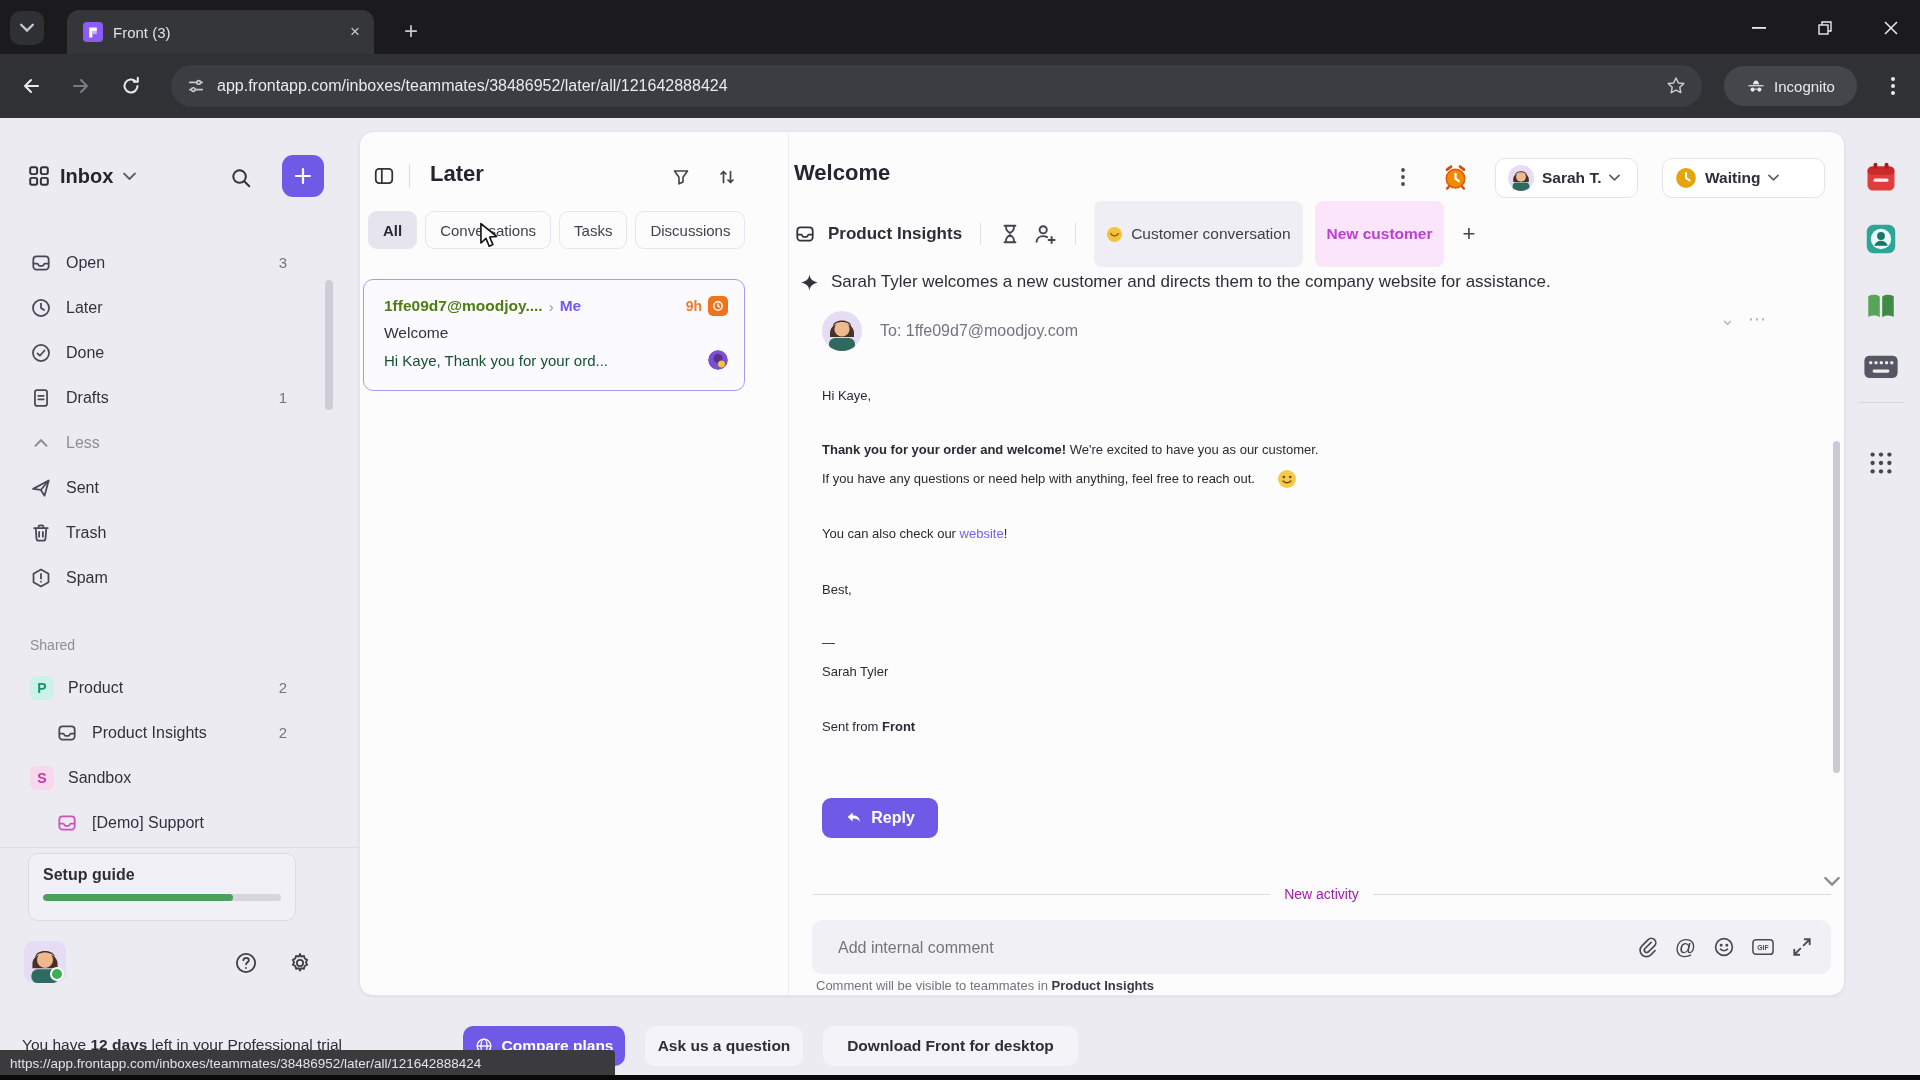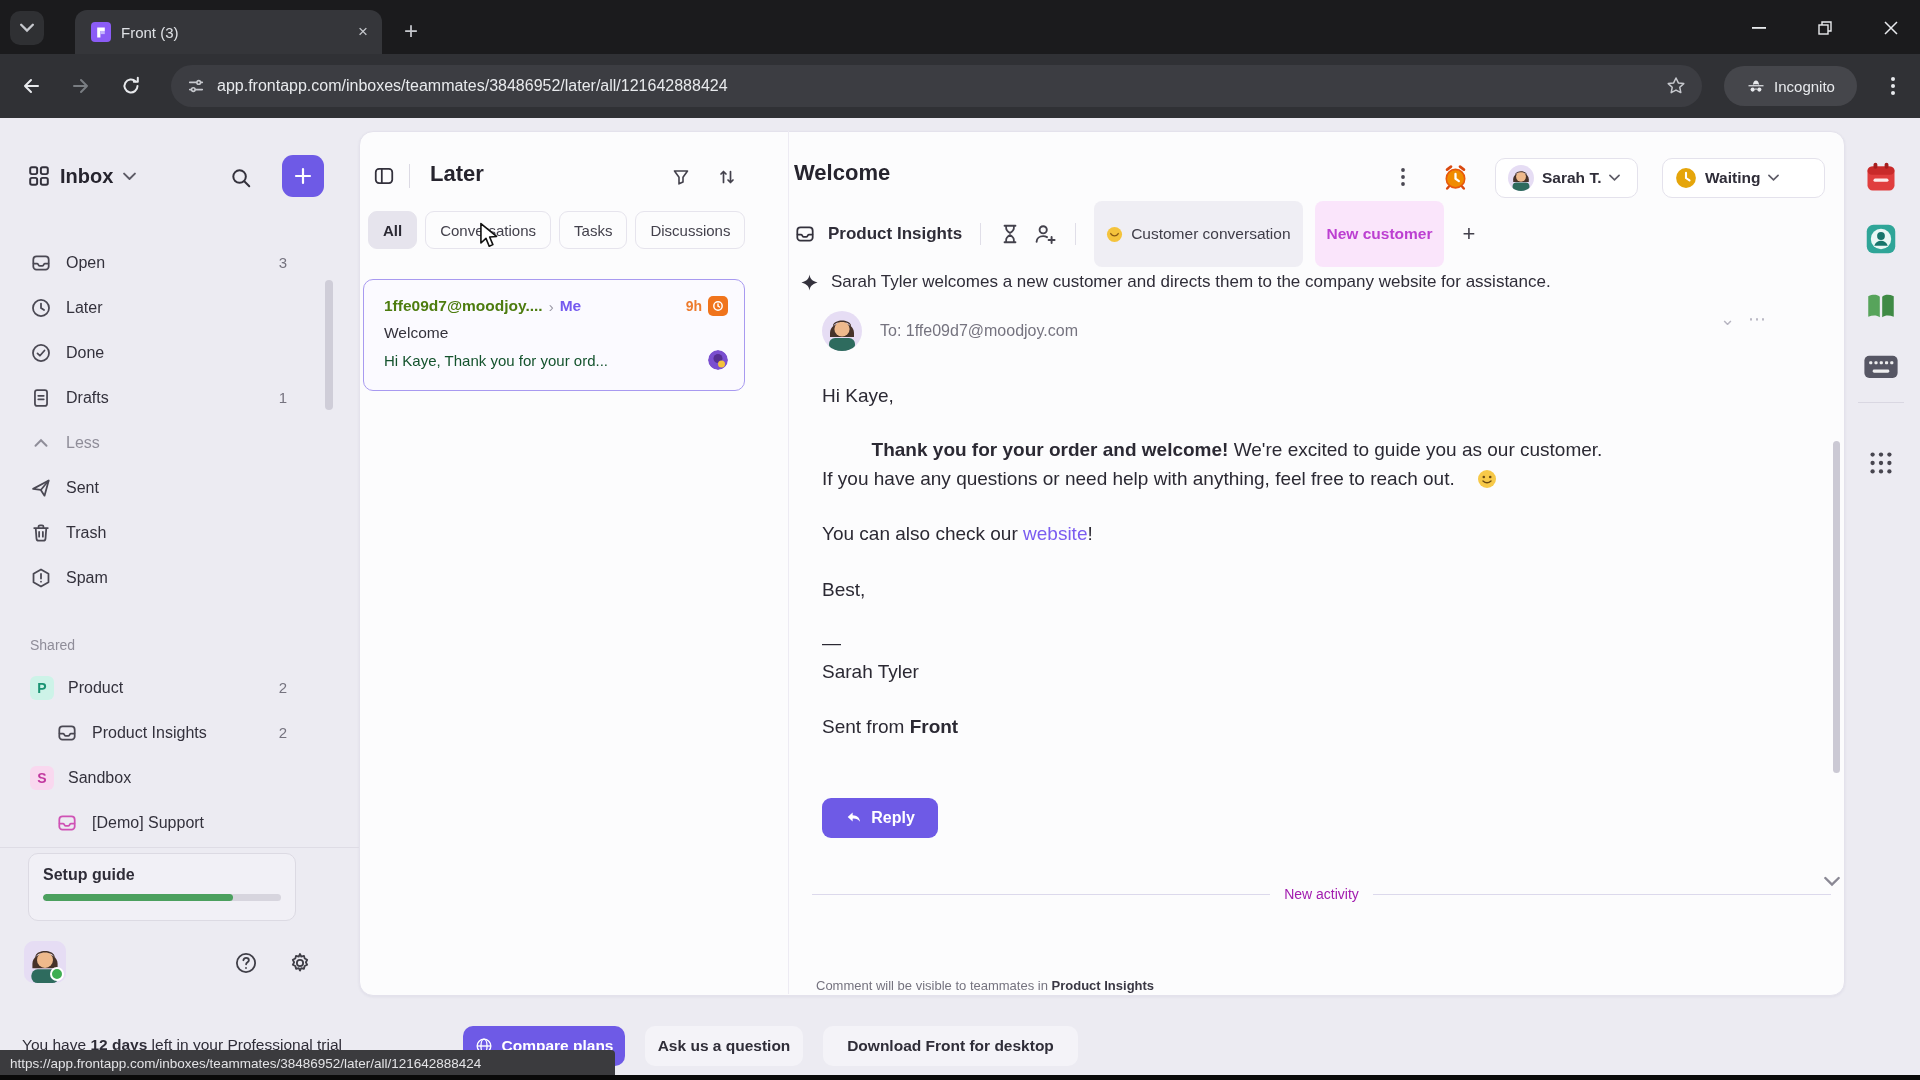--- a/index.html
+++ b/index.html
@@ -5,21 +5,21 @@
   html,body{margin:0;padding:0;background:#555;}
   #screen{position:relative;width:1920px;height:1080px;overflow:hidden;
           font-family:"Liberation Sans",sans-serif;background:#ecebf2;-webkit-font-smoothing:antialiased;}
   .abs{position:absolute;}
   .flex{display:flex;align-items:center;}
   svg{display:block;}
 
   
   .tabstrip{left:0;top:0;width:1920px;height:54px;background:#1b1b1d;}
   .tab-search{left:10px;top:11px;width:34px;height:34px;border-radius:10px;background:#2f3033;color:#c6c8cd;justify-content:center;}
-  .tab{left:67px;top:10px;width:307px;height:44px;background:#35363a;border-radius:12px 12px 0 0;color:#dfe1e5;margin-left:8px;}
+  .tab{left:67px;top:10px;width:307px;height:44px;background:#35363a;border-radius:12px 12px 0 0;color:#dfe1e5;}
   .tab-title{font-size:15px;margin-left:10px;flex:1;white-space:nowrap;overflow:hidden;}
   .newtab{left:396px;top:16px;width:30px;height:30px;color:#c6c8cd;font-size:24px;justify-content:center;}
   .winbtn{top:14px;width:34px;height:28px;color:#e8eaed;justify-content:center;}
   .toolbar{left:0;top:54px;width:1920px;height:64px;background:#303135;}
   .navbtn{top:70px;width:32px;height:32px;justify-content:center;color:#e8eaed;}
   .omnibox{left:171px;top:65px;width:1531px;height:42px;border-radius:21px;background:#3c3d42;color:#e8eaed;}
   .url-text{font-size:16px;color:#e8eaed;margin-left:12px;flex:1;white-space:nowrap;overflow:hidden;}
   .incog{left:1724px;top:66px;width:133px;height:40px;border-radius:20px;background:#45464b;color:#e8eaed;justify-content:center;gap:8px;font-size:15px;}
 
   
@@ -37,21 +37,21 @@
   .badge{width:24px;height:24px;border-radius:6px;margin-left:30px;font-size:14px;font-weight:700;display:flex;align-items:center;justify-content:center;flex:0 0 auto;}
 
   
   .chip{height:36px;border-radius:9px;padding:0 14px;font-size:15px;color:#43414c;background:#fcfcfd;border:1px solid #e6e4ed;display:flex;align-items:center;}
   .chip.sel{background:#e6e4ed;border-color:#e6e4ed;font-weight:700;color:#2b2933;}
   .convo-card{left:363px;top:279px;width:382px;height:112px;border:1.5px solid #a89af0;border-radius:10px;background:#fbfaff;box-sizing:border-box;}
 
   
   .pill{height:40px;border:1px solid #e4e2ec;background:#fff;border-radius:10px;display:flex;align-items:center;gap:8px;padding:0 12px;font-size:15.5px;font-weight:600;color:#2f2d38;}
   .tagchip{height:34px;border-radius:8px;display:flex;align-items:center;gap:8px;padding:16px 12px;font-size:15.5px;}
-  .msg{font-size:19px;color:#2b2933;line-height:29px;text-align:center;}
+  .msg{font-size:13px;color:#2b2933;line-height:29px;}
   .link{color:#7a5cf0;}
   .reply-btn{left:822px;top:798px;width:116px;height:40px;border-radius:9px;background:#6e5ae6;color:#fff;font-size:16px;font-weight:600;justify-content:center;gap:8px;}
   .comment-box{left:812px;top:920px;width:1019px;height:54px;border-radius:10px;background:#f1f0f5;}
   .comment-box input{position:absolute;left:24px;top:0;height:54px;width:700px;border:0;background:transparent;outline:none;font-size:16px;color:#5a5864;font-family:"Liberation Sans",sans-serif;}
   .cicon{width:22px;height:22px;color:#4a4853;}
 
   
   .rail-ico{left:1862px;width:38px;height:38px;justify-content:center;}
 
   
@@ -472,21 +472,21 @@
         <circle cx="20" cy="18" r="7.6" fill="#eeb98c"></circle>
         <path d="M11 17 C11 9 29 9 29 17 L29 14 C27 8 13 8 11 14 Z" fill="#463229"></path>
         <rect x="7" y="27" width="26" height="13" rx="6" fill="#2e6b5e"></rect>
       </svg>
   </div>
   <div class="abs" style="left:880px;top:322px;font-size:16px;color:#75737f">To: 1ffe09d7@moodjoy.com</div>
   <div class="abs" style="left:1720px;top:308px;color:#b7b5c1;font-size:18px;letter-spacing:4px">⌄ ⋯</div>
 
   <div class="abs msg" style="left:822px;top:381px">Hi Kaye,</div>
   <div class="abs msg" style="left:822px;top:435px;width:830px">
-    <span style="font-weight:700">Thank you for your order and welcome!</span><span> We're excited to guide you as our customer.</span>
+    <span style="font-weight:700">Thank you for your order and welcome!</span><span> We're excited to have you as our customer.</span>
   </div>
   <div class="abs msg flex" style="left:822px;top:464px;gap:22px">
     <span>If you have any questions or need help with anything, feel free to reach out.</span>
     <svg width="20" viewBox="0 0 20 20">
         <circle cx="10" cy="10" r="9" fill="#f7c948"></circle>
         <circle cx="6.8" cy="8" r="1.3" fill="#6b4a12"></circle>
         <circle cx="13.2" cy="8" r="1.3" fill="#6b4a12"></circle>
         <path d="M6 12 q4 3.6 8 0" stroke="#6b4a12" stroke-width="1.4" fill="none" stroke-linecap="round"></path>
       </svg>
   </div>
@@ -513,20 +513,42 @@
         <path d="M1 1.5 L6 6.5 L11 1.5" fill="none" stroke="currentColor" stroke-width="1.8" stroke-linecap="round"></path>
       </svg>
   </div>
 
   <div class="abs flex" style="left:812px;top:886px;width:1019px;gap:14px">
     <span style="flex:1;height:1px;background:#dcd9ec"></span>
     <span style="font-size:14px;color:#a21caf">New activity</span>
     <span style="flex:1;height:1px;background:#dcd9ec"></span>
   </div>
 
+  <div class="abs comment-box">
+    <input type="text" placeholder="Add internal comment" style="">
+    <div class="flex" style="position:absolute;right:18px;top:0;height:54px;gap:17px">
+      <svg class="cicon" viewBox="0 0 20 20" fill="none" stroke="currentColor" stroke-width="1.5" stroke-linecap="round">
+          <path d="M13.8 5.8 L8.2 11.4 a2.1 2.1 0 0 0 3 3 L16.8 9 a4 4 0 0 0 -5.7 -5.7 L5.4 9 a5.7 5.7 0 0 0 8.1 8.1 l3.9-3.9"></path>
+        </svg>
+      <span style="font-size:21px;color:#4a4853;font-weight:400">@</span>
+      <svg class="cicon" viewBox="0 0 20 20" fill="none" stroke="currentColor" stroke-width="1.5" stroke-linecap="round">
+          <circle cx="10" cy="10" r="7.6"></circle>
+          <circle cx="7.4" cy="8.4" r="0.6" fill="currentColor"></circle>
+          <circle cx="12.6" cy="8.4" r="0.6" fill="currentColor"></circle>
+          <path d="M6.8 12 q3.2 2.8 6.4 0"></path>
+        </svg>
+      <svg class="cicon" viewBox="0 0 24 18">
+          <rect x="1" y="1" width="22" height="16" rx="3.5" fill="none" stroke="currentColor" stroke-width="1.6"></rect>
+          <text x="12" y="12.8" font-size="7.5" font-weight="700" text-anchor="middle" fill="currentColor" font-family="Liberation Sans, sans-serif">GIF</text>
+        </svg>
+      <svg class="cicon" viewBox="0 0 20 20" fill="none" stroke="currentColor" stroke-width="1.7" stroke-linecap="round">
+          <path d="M11.5 8.5 L17 3 M12.5 3 H17 V7.5 M8.5 11.5 L3 17 M3 12.5 V17 H7.5"></path>
+        </svg>
+    </div>
+  </div>
   <div class="abs" style="left:816px;top:978px;font-size:13px;color:#75737f">
     <span>Comment will be visible to teammates in </span><span style="font-weight:700;color:#3a3844">Product Insights</span>
   </div>
 
   <div class="abs flex rail-ico" style="top:158px">
     <svg width="36" viewBox="0 0 24 24">
         <rect x="3" y="5" width="18" height="16" rx="3.5" fill="#e03e3e"></rect>
         <rect x="3" y="5" width="18" height="5.5" rx="3" fill="#c92a2a"></rect>
         <rect x="7" y="2.5" width="2.6" height="4" rx="1.3" fill="#a61e1e"></rect>
         <rect x="14.4" y="2.5" width="2.6" height="4" rx="1.3" fill="#a61e1e"></rect>

